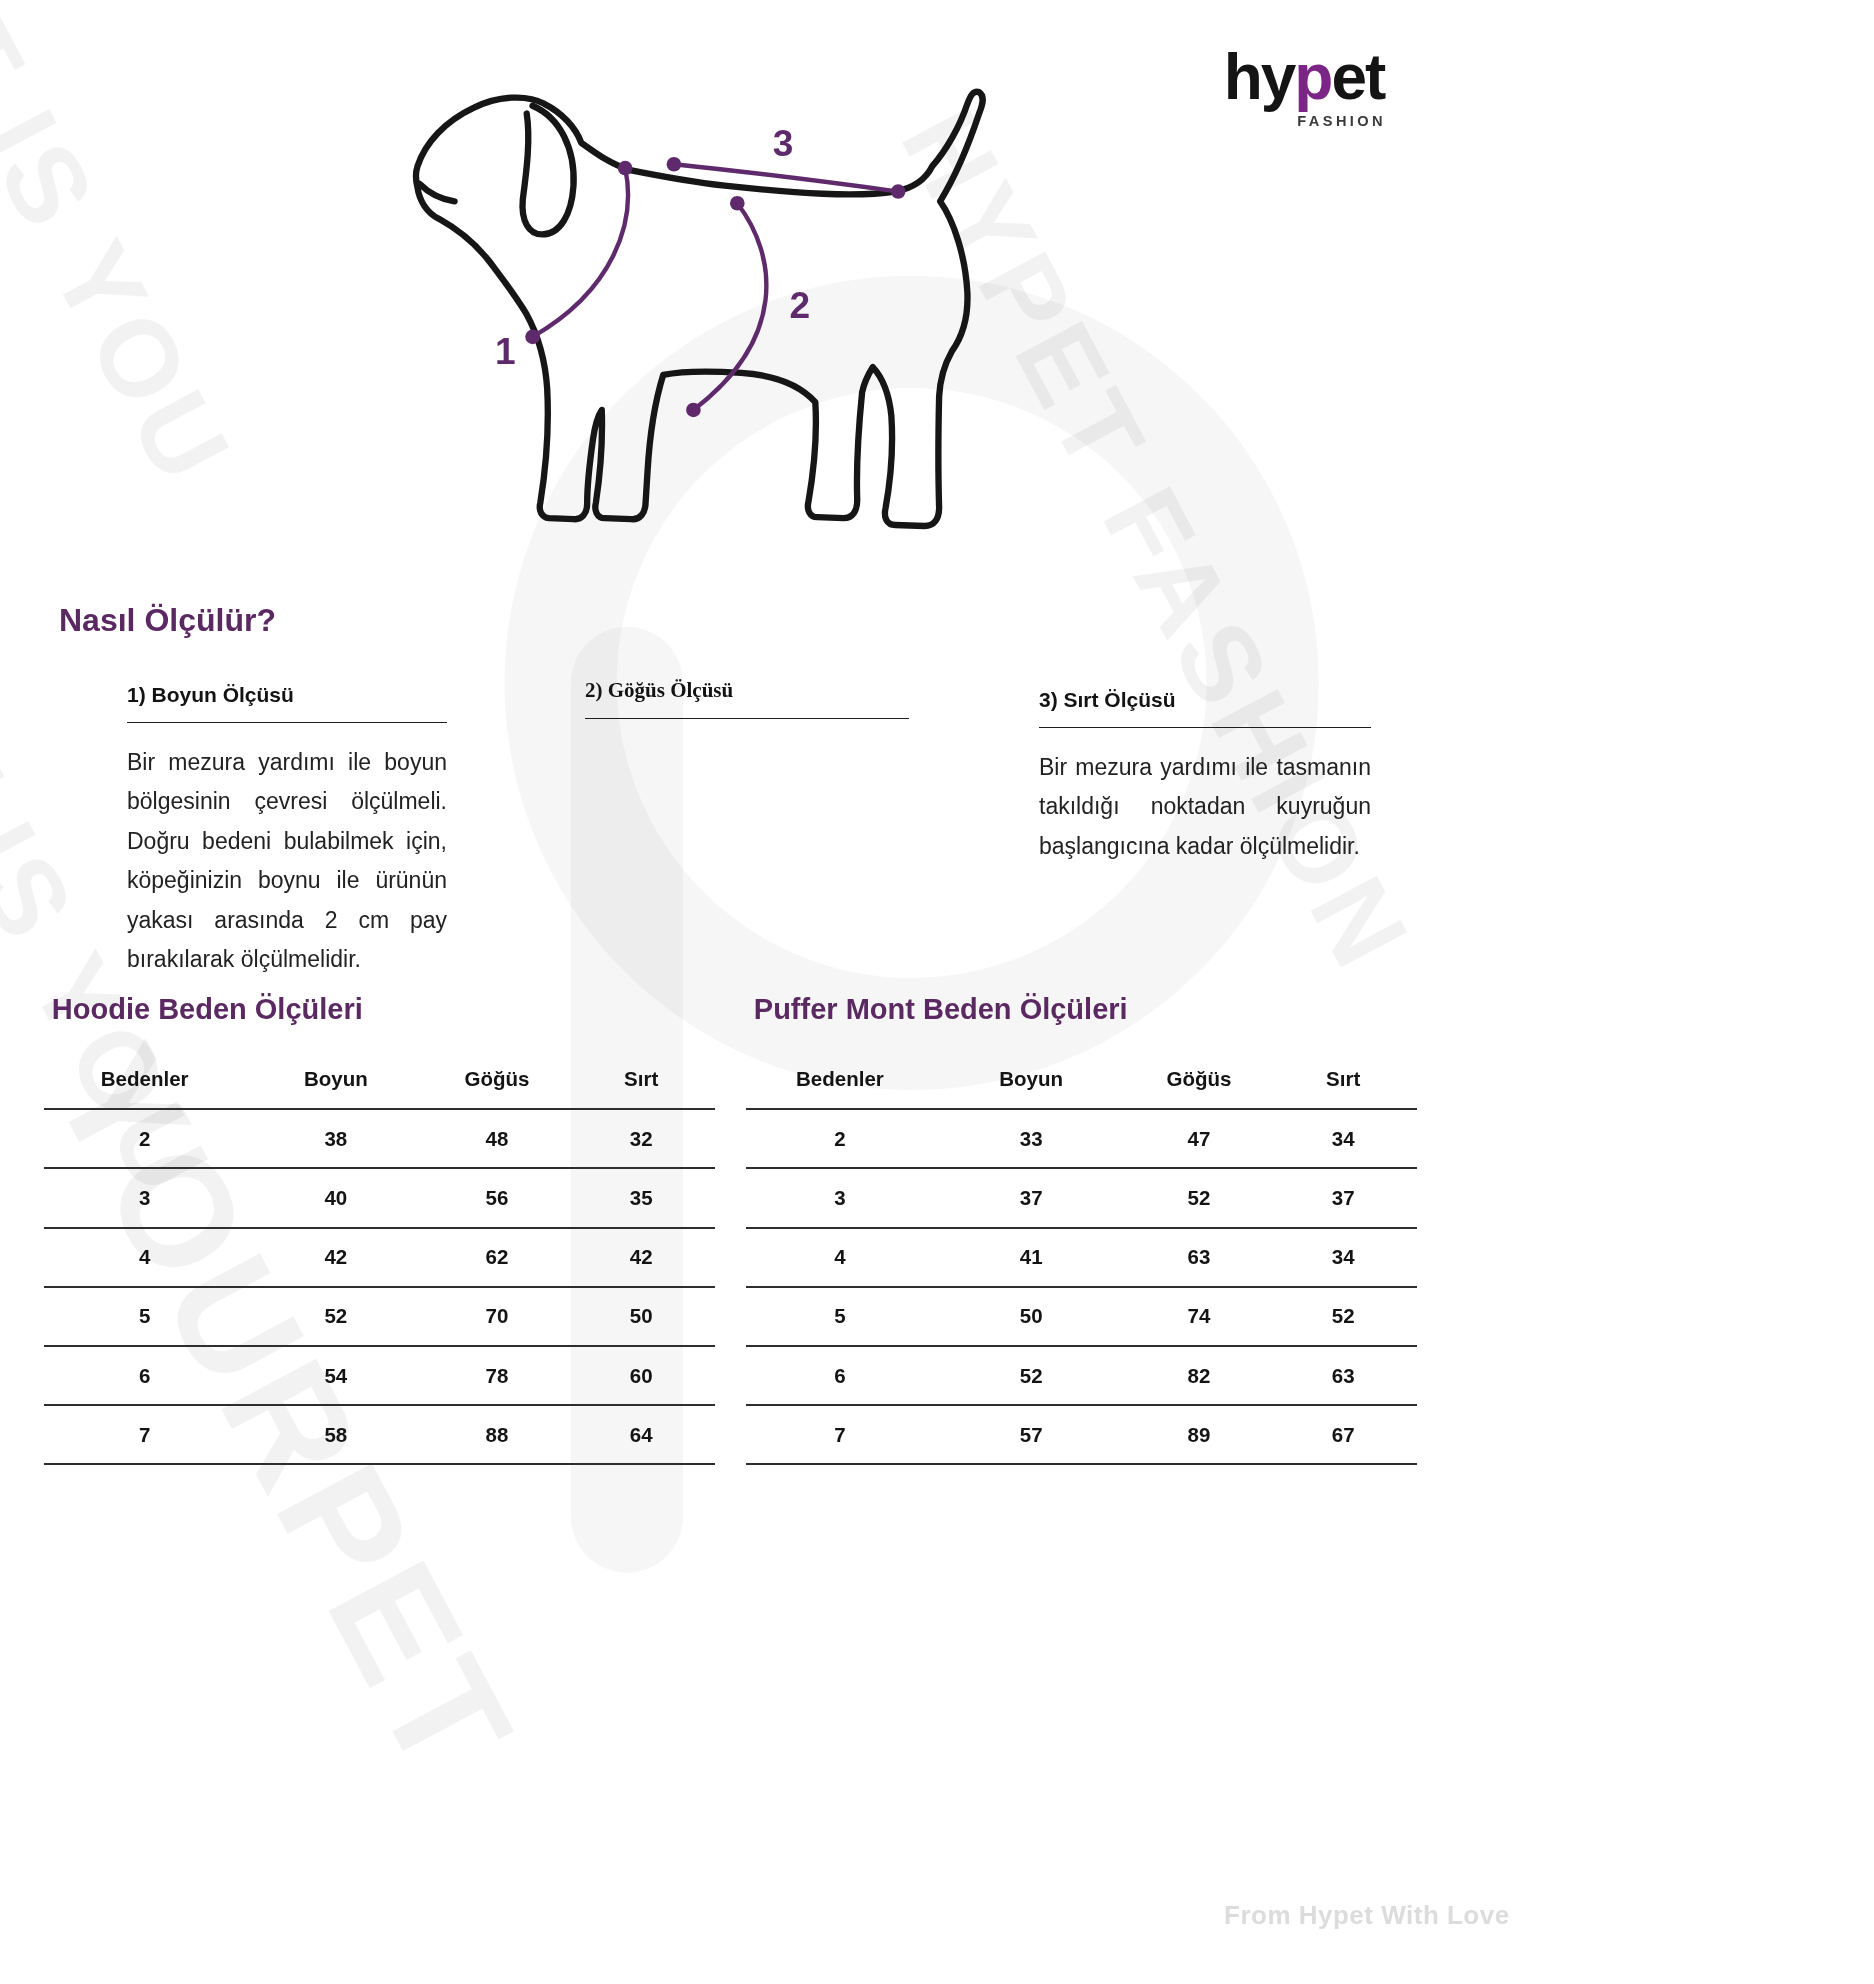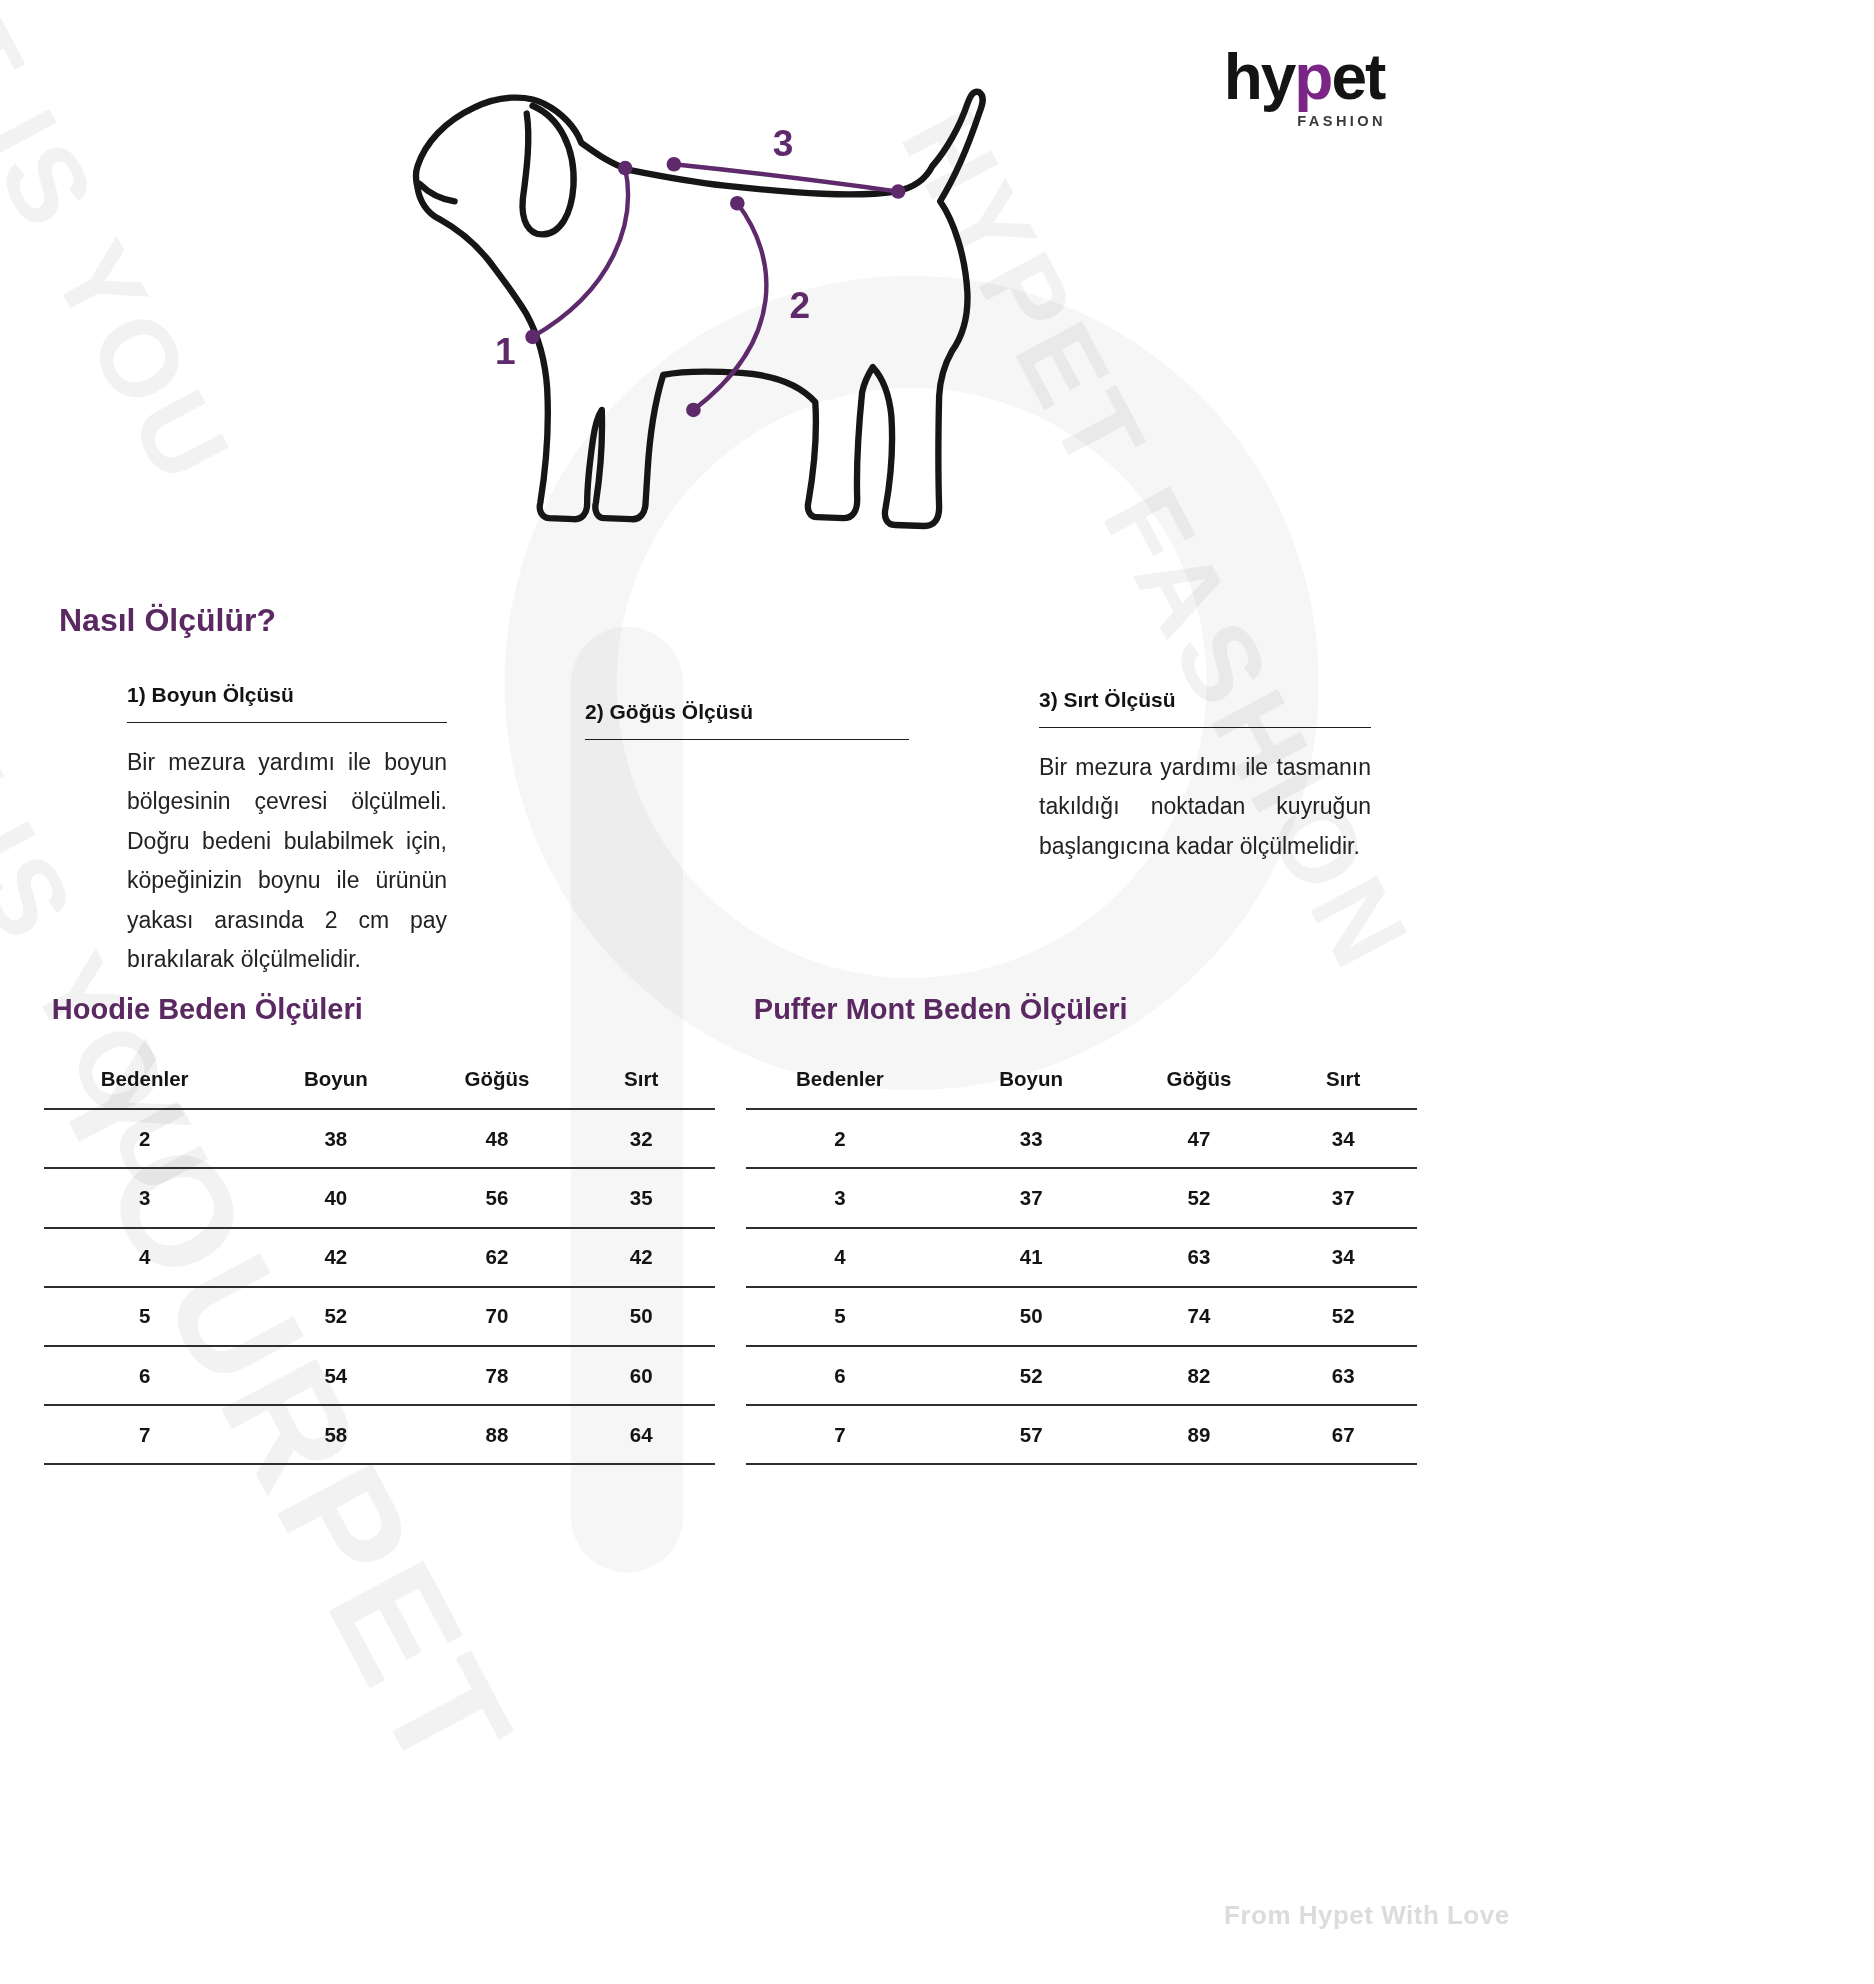--- a/index.html
+++ b/index.html
@@ -50,21 +50,21 @@
   .mdot{fill:#5e2a6b;stroke:none;}
   .mlabel{fill:#5e2a6b;font-family:"Liberation Sans",sans-serif;font-size:38px;font-weight:bold;text-anchor:middle;}
 
   
   .howto-title{
     position:absolute;left:59px;top:583px;
     font-size:32px;font-weight:bold;color:#5b2962;line-height:1;
   }
   .mcol{position:absolute;}
   .mcol-1{left:127px;top:683px;width:320px;}
-  .mcol-2{left:585px;top:700px;width:324px;}
+  .mcol-2{left:585px;top:678px;width:324px;font-family:Liberation Serif, serif;}
   .mcol-3{left:1039px;top:688px;width:332px;}
   .mcol h3{
     margin:0;padding:0 0 15px 0;
     font-size:21px;font-weight:bold;color:#131313;
     border-bottom:1.5px solid #1d1d1d;
   }
   .mcol p{
     margin:19.5px 0 0 0;
     font-size:23px;line-height:1.72;color:#222222;
     text-align:justify;

